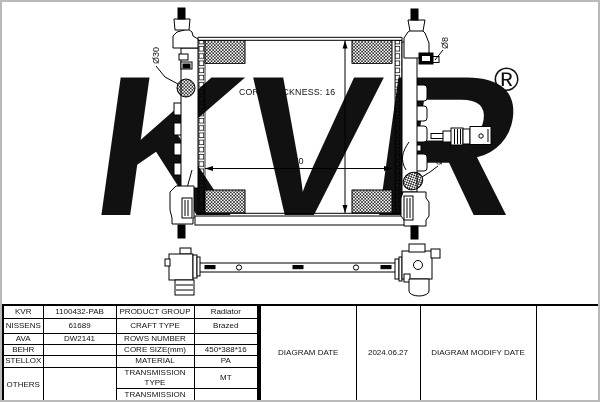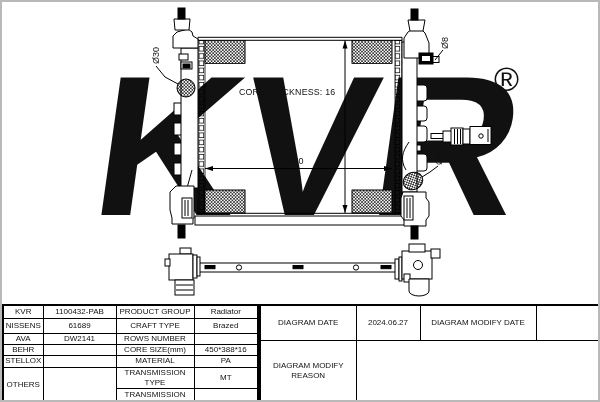--- a/index.html
+++ b/index.html
@@ -246,20 +246,16 @@
           <col style="width:116px">
           <col style="width:65px">
         </colgroup>
       <tbody>
           <tr style="height:13px">
         <td>DIAGRAM DATE</td>
         <td>2024.06.27</td>
         <td>DIAGRAM MODIFY DATE</td>
         <td></td>
       </tr>
-      <tr style="height:22px">
-        <td>DIAGRAM MODIFY REASON</td>
-        <td colspan="3"></td>
-      </tr>
     </tbody>
       </table>
   </div>
 </div>
 
 </body></html>

